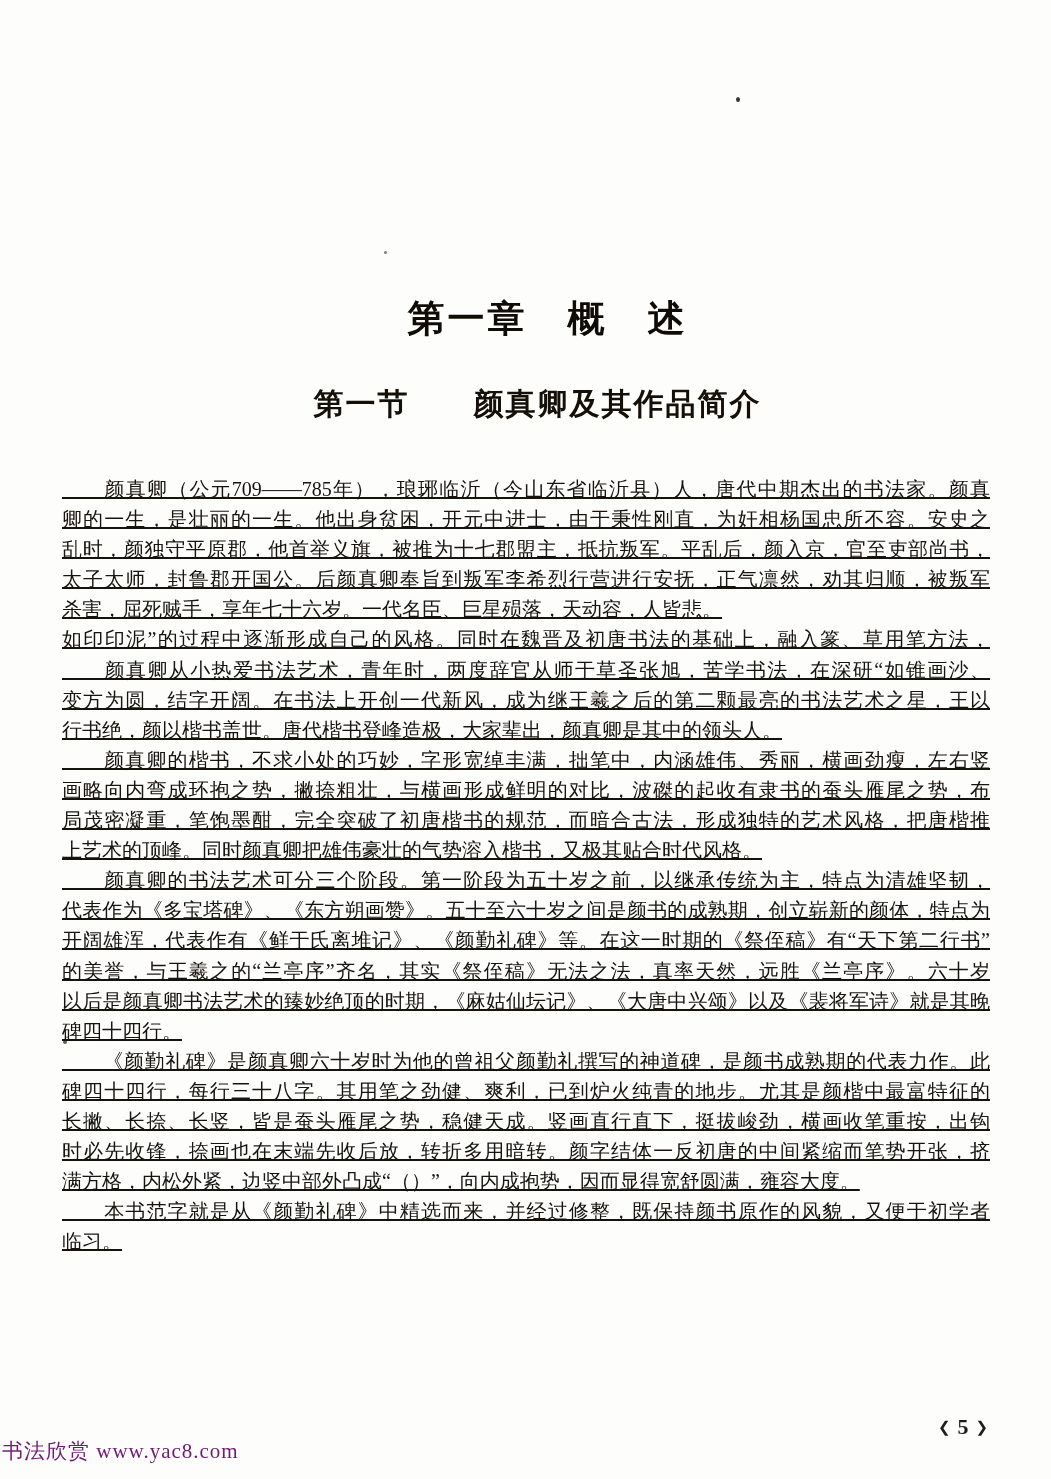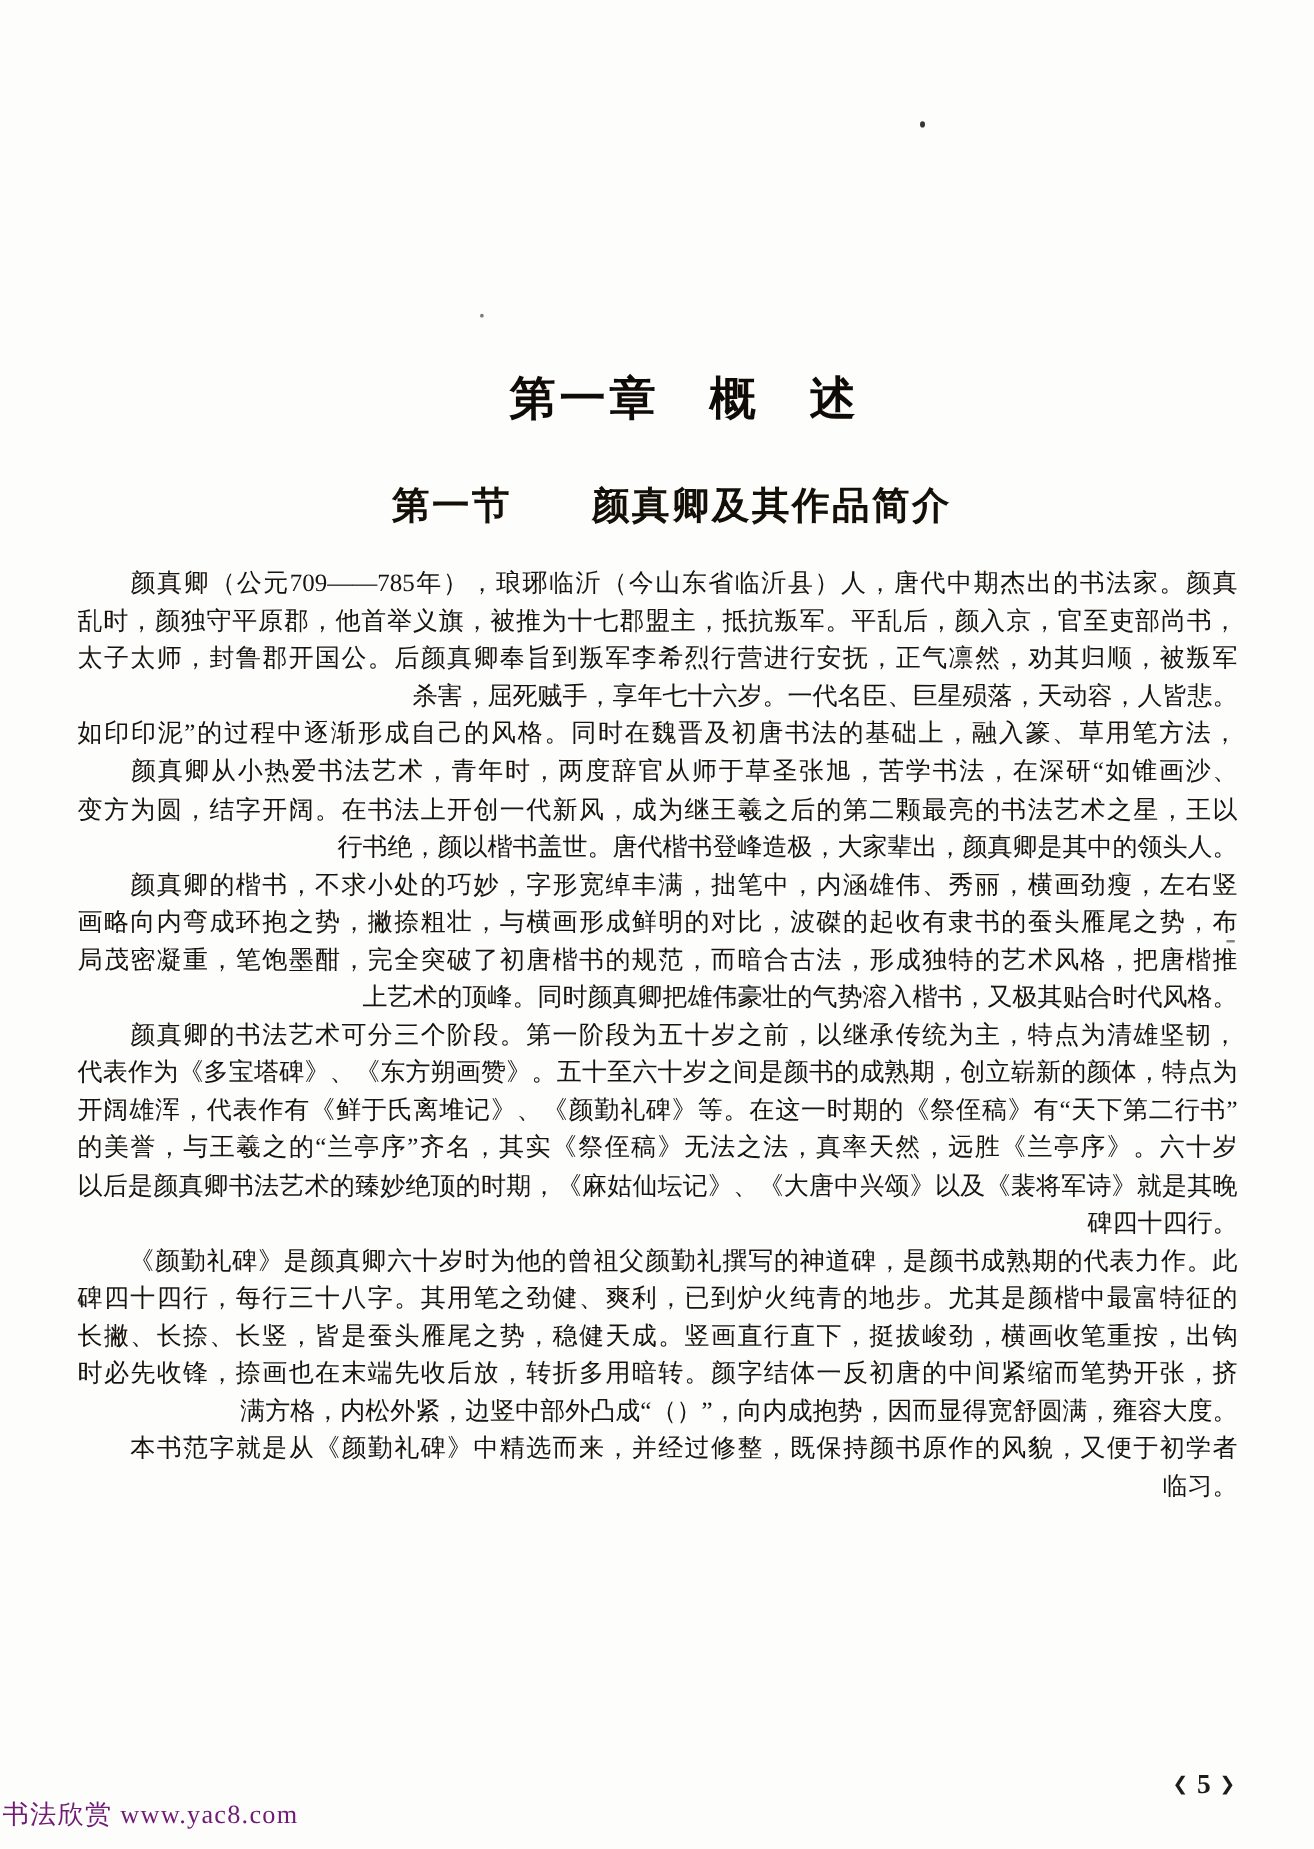--- a/index.html
+++ b/index.html
@@ -23,28 +23,27 @@
   .section-title {
     position:absolute; left:0; top:384px; width:100%;
     text-align:center;
     transform:translateX(12px);
     font-size:30px; font-weight:600;
     letter-spacing:2px;
     color:#141008;
     white-space:pre;
   }
   .body-text {
-    position:absolute; left:62px; top:452px; width:928px;
+    position:absolute; left:62px; top:474px; width:928px;text-decoration:underline;
   }
   .line {
     height:30.1px; line-height:30.1px;
     font-size:20px;
     white-space:pre;
     color:#17130d;
-    text-align:right;
   }
   .line.just {
     text-align:justify;
     text-align-last:justify;
     text-justify:inter-character;
   }
   .watermark {
     position:absolute; left:2px; top:1437px;
     font-size:21px; letter-spacing:1px;
     color:#701a75;
@@ -73,20 +72,21 @@
   <div class="speck speck-3"></div>
   <div class="speck speck-4"></div>
 
   <div class="chapter-title">第一章　概　述</div>
 
   <div class="section-title">第一节　　颜真卿及其作品简介</div>
 
   <div class="body-text" id="body-text">
       <div>
         <div class="line just">　　颜真卿（公元709——785年），琅琊临沂（今山东省临沂县）人，唐代中期杰出的书法家。颜真</div>
+        <div class="line just">卿的一生，是壮丽的一生。他出身贫困，开元中进士，由于秉性刚直，为奸相杨国忠所不容。安史之</div>
         <div class="line just">乱时，颜独守平原郡，他首举义旗，被推为十七郡盟主，抵抗叛军。平乱后，颜入京，官至吏部尚书，</div>
         <div class="line just">太子太师，封鲁郡开国公。后颜真卿奉旨到叛军李希烈行营进行安抚，正气凛然，劝其归顺，被叛军</div>
         <div class="line">杀害，屈死贼手，享年七十六岁。一代名臣、巨星殒落，天动容，人皆悲。</div>
       </div>
       <div>
         <div class="line just">如印印泥”的过程中逐渐形成自己的风格。同时在魏晋及初唐书法的基础上，融入篆、草用笔方法，</div>
         <div class="line just">　　颜真卿从小热爱书法艺术，青年时，两度辞官从师于草圣张旭，苦学书法，在深研“如锥画沙、</div>
         <div class="line just">变方为圆，结字开阔。在书法上开创一代新风，成为继王羲之后的第二颗最亮的书法艺术之星，王以</div>
         <div class="line">行书绝，颜以楷书盖世。唐代楷书登峰造极，大家辈出，颜真卿是其中的领头人。</div>
       </div>

